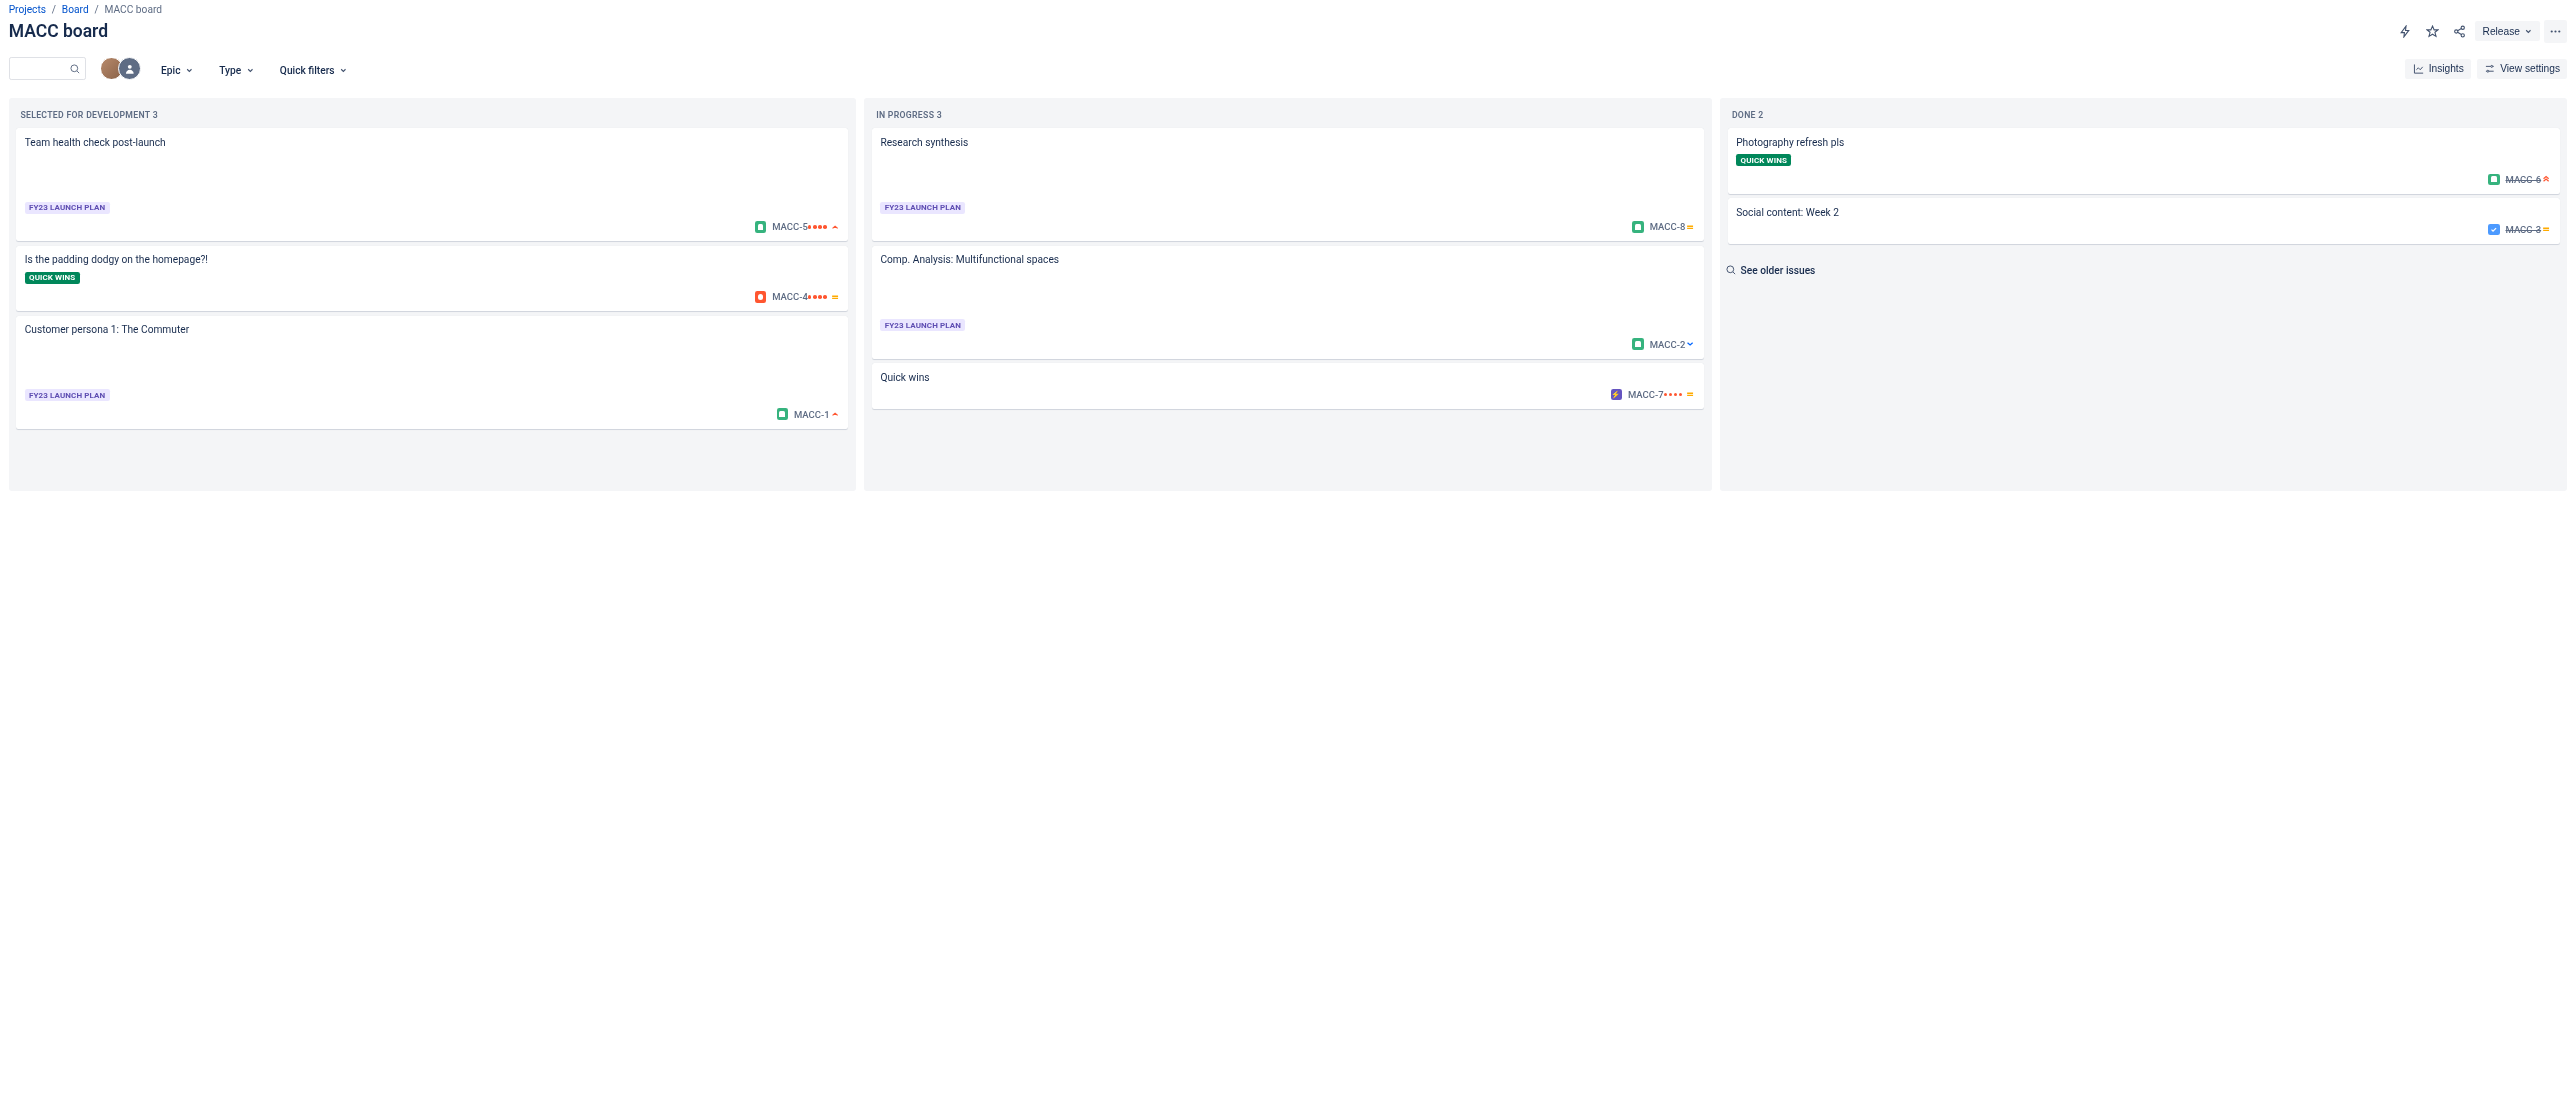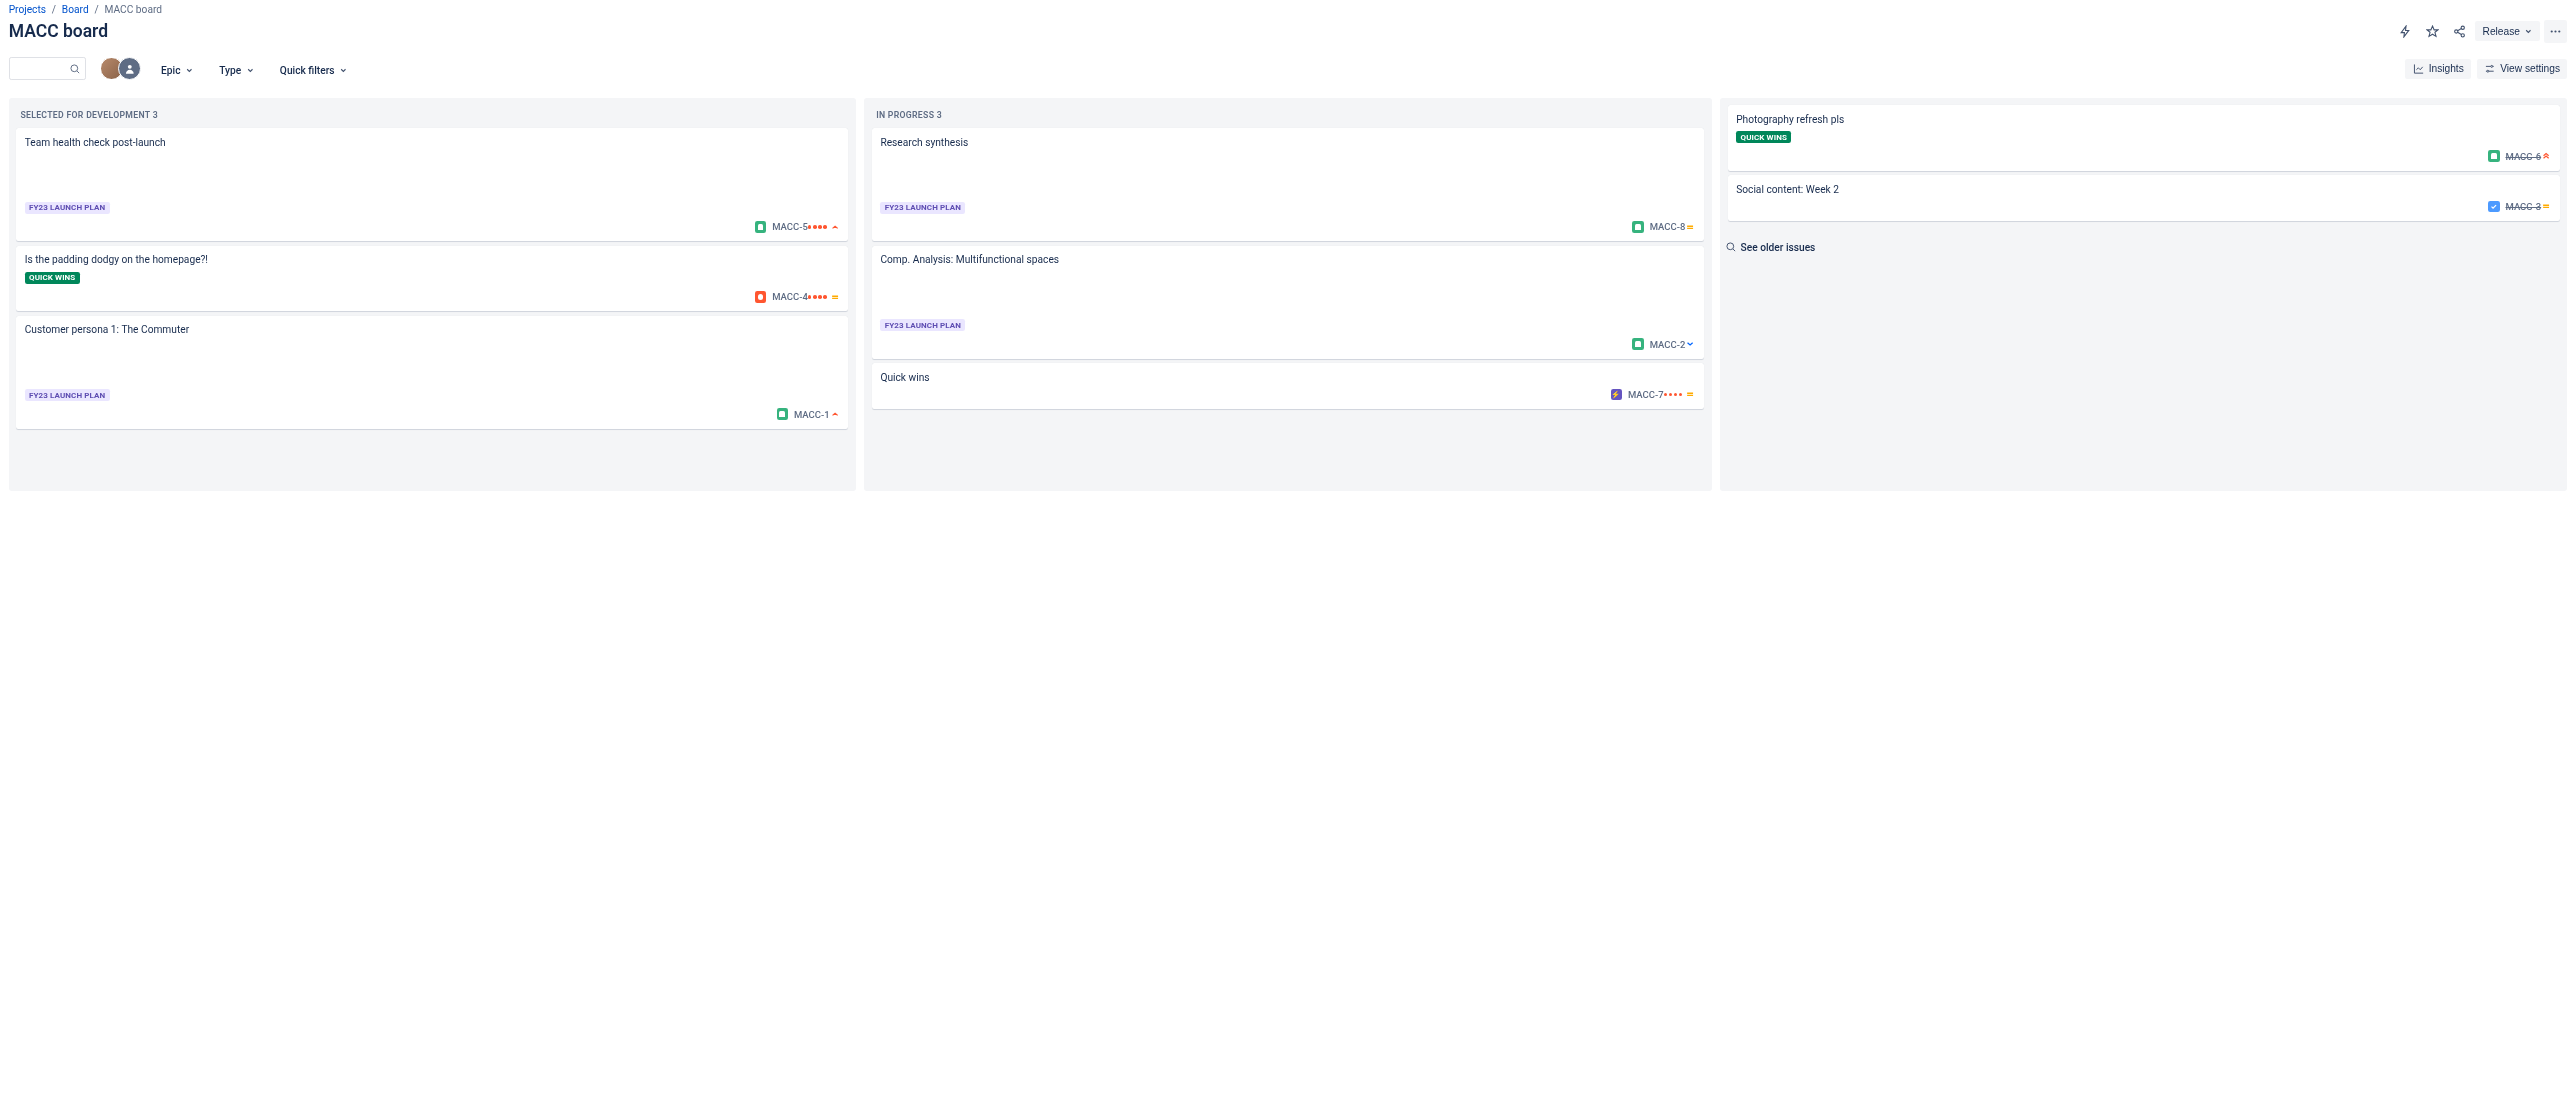--- a/index.html
+++ b/index.html
@@ -307,20 +307,21 @@
             <span class="prio">
               <svg width="10.2" height="10.2" viewBox="0 0 24 24" fill="none" stroke="#ffab00" stroke-width="3">
                 <path d="M5 10h14M5 15h14"></path>
               </svg>
             </span>
           </div>
         </div>
       </div>
     </div>
     <div class="col">
+      <div class="col-header">DONE 2</div>
       <div class="card"><div class="card-title">Photography refresh pls</div><span class="label lbl-teal">QUICK WINS</span><div class="card-foot">
           <div class="key-wrap">
             <span class="itype it-story">
               <span class="it-inner" style="border-radius:1.5px 1.5px 0 0"></span>
             </span>
             <span class="key done">MACC-6</span>
           </div>
           <div class="right-icons">
             <span class="prio">
               <svg width="10.2" height="10.2" viewBox="0 0 24 24" fill="none" stroke="#ff5630" stroke-width="3">

